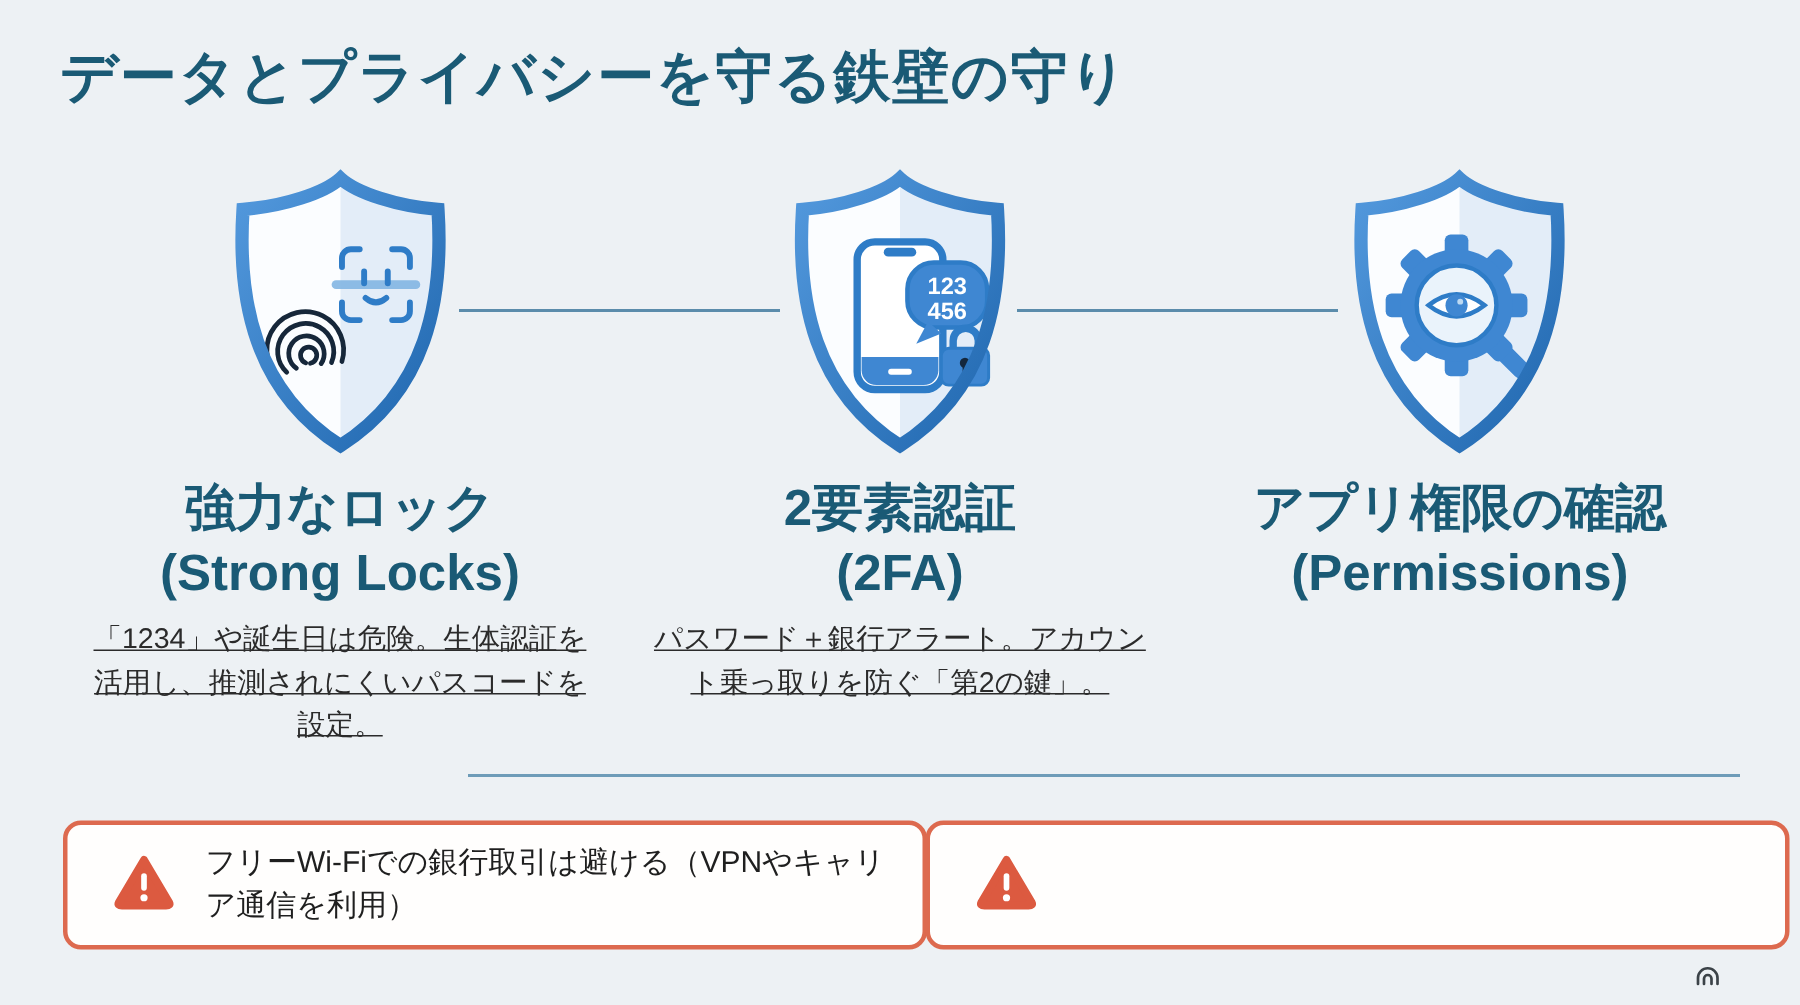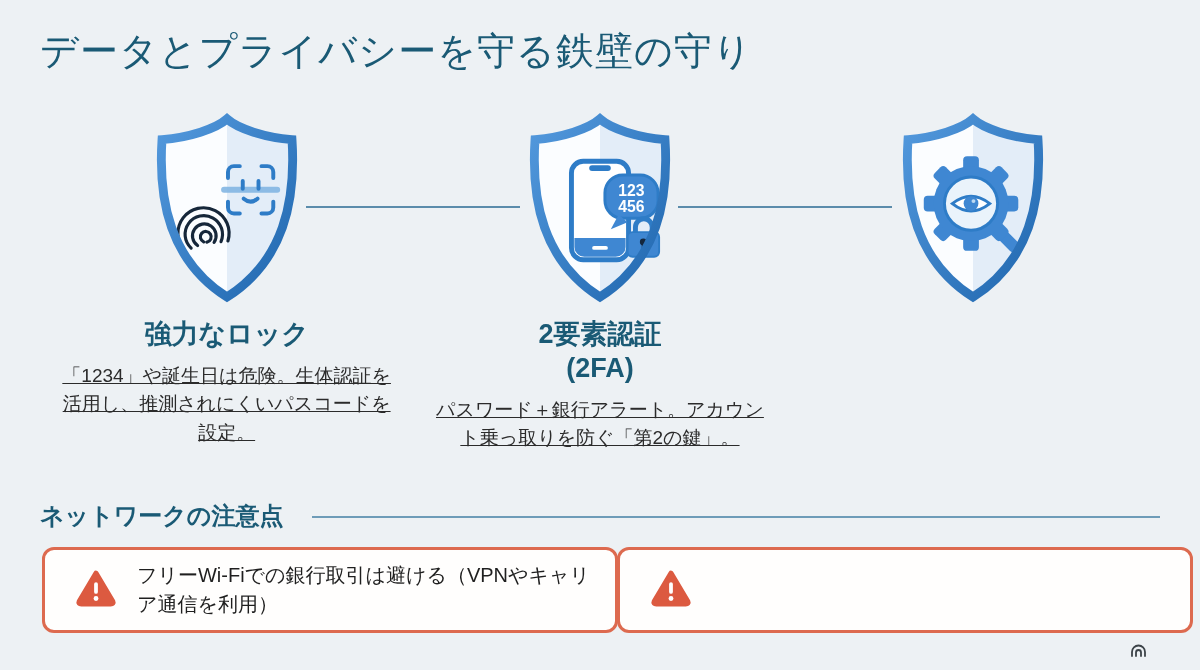--- a/index.html
+++ b/index.html
@@ -8,36 +8,36 @@
     font-family:"Liberation Sans","DejaVu Sans",sans-serif;
     background:#edf1f4;
     position:relative;
     overflow:hidden;
     color:#2b2b2b;
   }
   .canvas { position:absolute; inset:0; }
 
   .title {
     position:absolute; left:40px; top:26px;
-    font-size:38px; font-weight:normal; color:#1a5a75;
+    font-size:38px; font-weight:bold; color:#1a5a75;
     letter-spacing:1px;
   }
 
   .connector {
     position:absolute; top:206px; height:2px; background:#5b8cab;
   }
   .connector.c1 { left:306px; width:214px; }
   .connector.c2 { left:678px; width:214px; }
 
   .cards { position:absolute; left:40px; top:112px; width:1120px; display:flex; }
   .card { width:373.3px; display:flex; flex-direction:column; align-items:center; }
   .shield-wrap { height:192px; display:flex; }
   .card-heading {
     margin-top:14px; text-align:center;
-    font-size:27px; font-weight:bold; color:#1a5a75; line-height:1.25;
+    font-size:34px; font-weight:bold; color:#1a5a75; line-height:1.25;
   }
   .card-body {
     margin-top:10px; text-align:center;
     font-size:19px; line-height:1.5; color:#2b2b2b;
     max-width:336px;
     text-decoration:underline;
   }
 
   .section-title {
     position:absolute; left:40px; top:500px;
@@ -106,20 +106,21 @@
             <path d="M-22 14 A26 26 0 1 1 23 15"></path>
             <path d="M-15 13 A19 19 0 1 1 16 14"></path>
             <path d="M-8 12 A12 12 0 1 1 9 13"></path>
             <path d="M-1 10 A5.5 5.5 0 1 1 2 11"></path>
           </g>
           <path d="M85 7 C74 17 46 26 19 28 C15 90 27 151 85 188 C143 151 155 90 151 28 C124 26 96 17 85 7 Z" fill="none" stroke="url(#sg1)" stroke-width="9"></path>
         </svg>
       </div>
       <h2 class="card-heading">
         <span>強力なロック</span><br>
+        <span>(Strong Locks)</span>
       </h2>
       <p class="card-body">「1234」や誕生日は危険。生体認証を活用し、推測されにくいパスコードを設定。</p>
     </section>
 
     <section class="card">
       <div class="shield-wrap">
         <svg width="168" height="192" viewBox="0 0 170 195">
           <defs>
             <linearGradient id="sg2" x1="0" y1="0" x2="1" y2="1">
               <stop offset="0" stop-color="#5399dd"></stop>
@@ -181,25 +182,28 @@
             </g>
             <circle r="38" fill="#3f87d2"></circle>
             <circle r="27" fill="#eaf3fb" stroke="#2e7cc7" stroke-width="3"></circle>
             <path d="M-19 0 Q0 -15 19 0 Q0 15 -19 0 Z" fill="#ffffff" stroke="#2e7cc7" stroke-width="3"></path>
             <circle r="7.5" fill="#3f87d2"></circle>
             <circle cx="2.5" cy="-2.5" r="2" fill="#bcd9f2"></circle>
           </g>
           <path d="M85 7 C74 17 46 26 19 28 C15 90 27 151 85 188 C143 151 155 90 151 28 C124 26 96 17 85 7 Z" fill="none" stroke="url(#sg3)" stroke-width="9"></path>
         </svg>
       </div>
+      <h2 class="card-heading">
+        <span>アプリ権限の確認</span><br>
+        <span>(Permissions)</span>
+      </h2>
     </section>
 
   </div>
 
-  <h3 class="section-title">ネットワークの注意点</h3>
   <div class="section-rule"></div>
 
   <div class="warning-box w1">
     <span class="warning-icon">
       <svg width="42" height="38" viewBox="0 0 40 36">
         <path d="M20 4 L36 31 Q37 33 34 33 H6 Q3 33 4 31 Z" fill="#dc5a40" stroke="#dc5a40" stroke-width="5" stroke-linejoin="round"></path>
         <rect x="18.2" y="12.5" width="3.6" height="11" rx="1.8" fill="#ffffff"></rect>
         <circle cx="20" cy="28" r="2.3" fill="#ffffff"></circle>
       </svg>
     </span>

